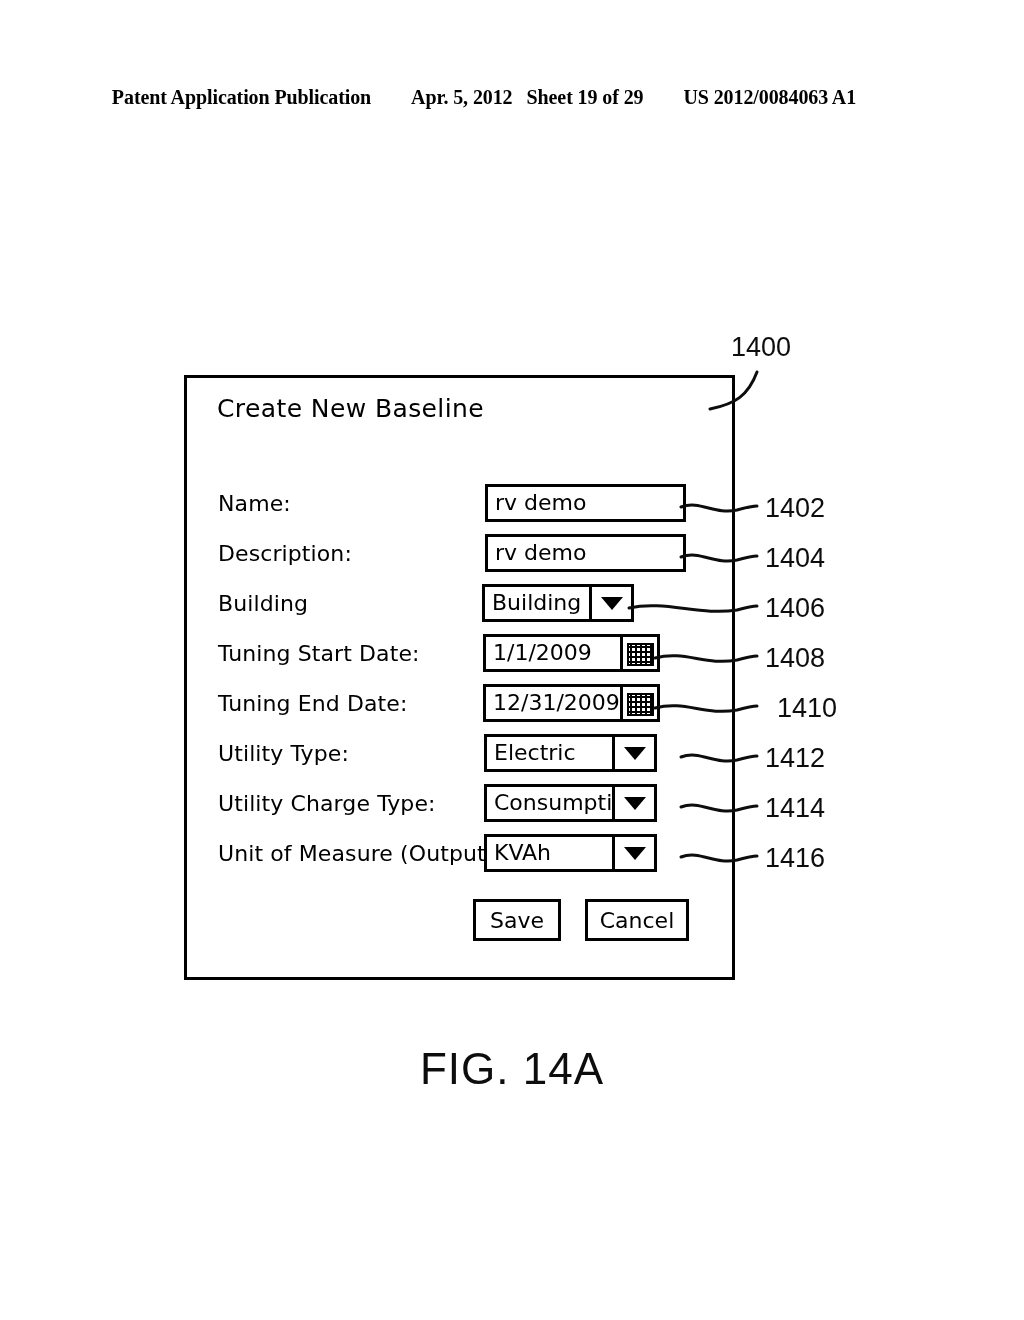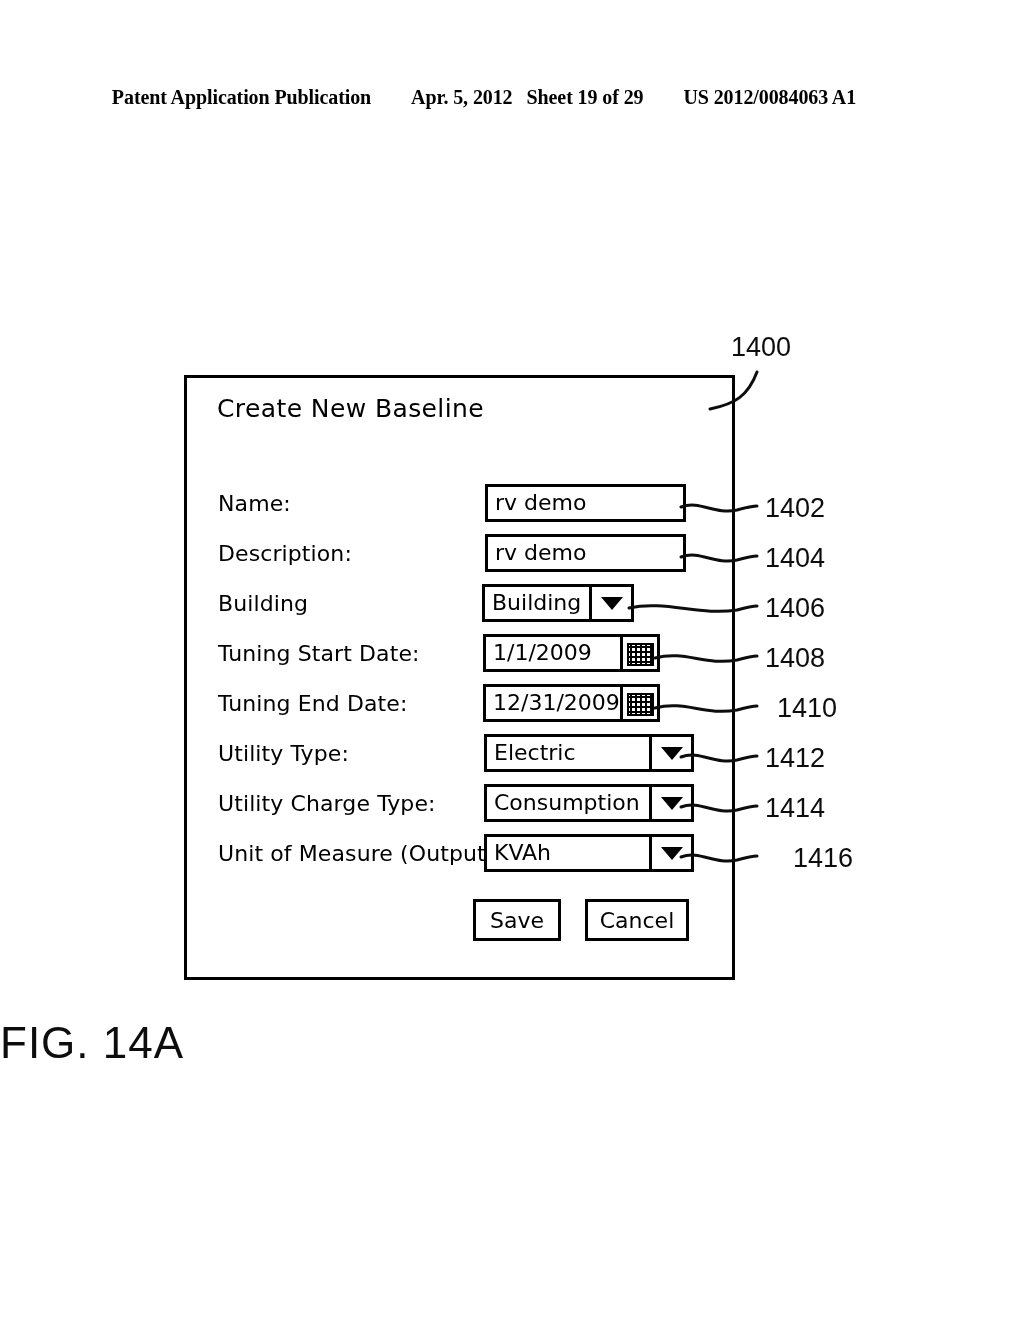--- a/index.html
+++ b/index.html
@@ -34,23 +34,23 @@
   }
   #patent-header .hdr-pub { margin-right: 40px; }
   #patent-header .hdr-date { margin-right: 14px; }
   #patent-header .hdr-sheet { margin-right: 40px; }
   #patent-header .hdr-num { }
 
   
   #fig-caption {
     position: absolute;
     left: 0;
-    top: 1018px;
+    top: 1044px;
     width: 1024px;
-    text-align: left;
+    text-align: center;
     font-family: "Liberation Sans", "DejaVu Sans", sans-serif;
     font-size: 44px;
     letter-spacing: 1px;
     color: #0d0d0d;
   }
 
   
   #dialog {
     position: absolute;
     left: 184px;
@@ -123,21 +123,21 @@
     padding-left: 7px;
     font-size: 22px;
     line-height: 1;
     white-space: nowrap;
     overflow: hidden;
   }
 
   .text-field { left: 298px; width: 201px; }
   .select-field-narrow { left: 295px; width: 152px; }
   .date-field { left: 296px; width: 177px; }
-  .select-field { left: 297px; width: 210px; }
+  .select-field { left: 297px; width: 173px; }
 
   
   .dd-btn {
     flex: 0 0 auto;
     width: 39px;
     border-left: 3px solid #000;
     display: flex;
     align-items: center;
     justify-content: center;
     background: #fff;
@@ -342,16 +342,16 @@
 
 <div id="ref-numbers">
   <div class="ref-num" style="left:731px; top:332px;">1400</div>
   <div class="ref-num" style="left:765px; top:493px;">1402</div>
   <div class="ref-num" style="left:765px; top:543px;">1404</div>
   <div class="ref-num" style="left:765px; top:593px;">1406</div>
   <div class="ref-num" style="left:765px; top:643px;">1408</div>
   <div class="ref-num" style="left:765px; top:693px;margin-left:12px;">1410</div>
   <div class="ref-num" style="left:765px; top:743px;">1412</div>
   <div class="ref-num" style="left:765px; top:793px;">1414</div>
-  <div class="ref-num" style="left:765px; top:843px;margin-left:28px;">1416</div>
+  <div class="ref-num" style="left:765px; top:843px;">1416</div>
 </div>
 
 <div id="fig-caption">FIG. 14A</div>
 
 </body></html>

